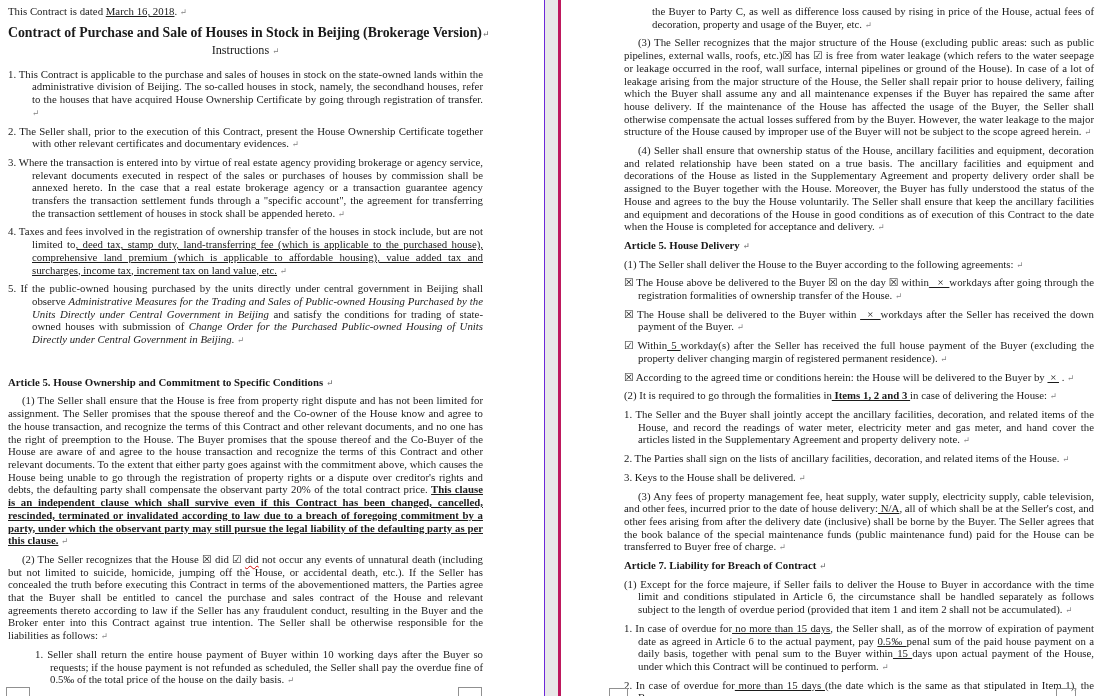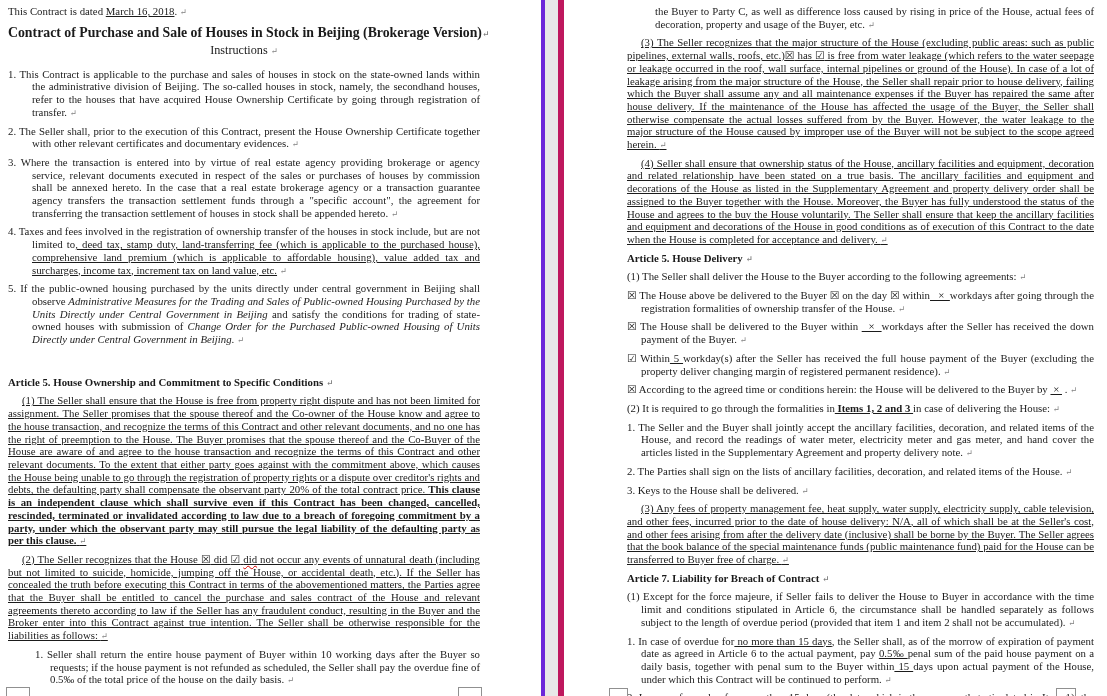--- a/index.html
+++ b/index.html
@@ -1,29 +1,29 @@
 <!DOCTYPE html>
 <html><head>
 <meta charset="utf-8">
 <style>
   html,body{margin:0;padding:0;}
   body{background:#e8e8e8;}
   .canvas{position:relative;width:1107px;height:696px;overflow:hidden;background:#e8e8e8;
           font-family:"Liberation Serif","DejaVu Serif",serif;color:#1b1b1b;}
   .page{position:absolute;top:0;height:696px;background:#ffffff;box-sizing:border-box;
         font-size:10.8px;line-height:12.7px;text-align:justify;overflow:hidden;}
-  .page-left{left:0;width:545px;border-right:4px solid #6d28d9;padding:5px 61px 0 8px;}
-  .page-right{left:558px;width:549px;border-left:6px solid #be185d;padding:5px 13px 0 63px;}
+  .page-left{left:0;width:545px;border-right:1px solid #6d28d9;padding:5px 61px 0 8px;}
+  .page-right{left:558px;width:549px;border-left:3px solid #be185d;padding:5px 13px 0 63px;}
   .page-gap{position:absolute;left:545px;top:0;width:13px;height:696px;background:#e8e8e8;}
   .blk{margin:0 0 5px 0;}
   .spacer{height:24px;margin:0;}
   .title{font-size:13.8px;line-height:17px;font-weight:700;text-align:center;white-space:nowrap;margin:3px 0 0 0;}
   .subtitle{font-size:12.2px;line-height:15px;font-weight:400;text-align:center;margin:0 0 9px 0;}
   .heading{font-weight:700;}
-  .p-ind{text-indent:14px;text-decoration:underline;}
+  .p-ind{text-indent:14px;}
   .p-flat{text-indent:0;}
   .li1{padding-left:24px;text-indent:-24px;}
   .li2{margin-left:27px;padding-left:15px;text-indent:-15px;}
   .cont2{margin-left:28px;}
   .li-check{padding-left:14px;text-indent:-14px;}
   .li1r{padding-left:14px;text-indent:-14px;}
   .run-u{text-decoration:underline;}
   .run-i{font-style:italic;}
   .run-bu{font-weight:700;text-decoration:underline;margin-top:12px;}
   .run-sq{text-decoration-line:underline;text-decoration-style:wavy;text-decoration-color:#d40000;

